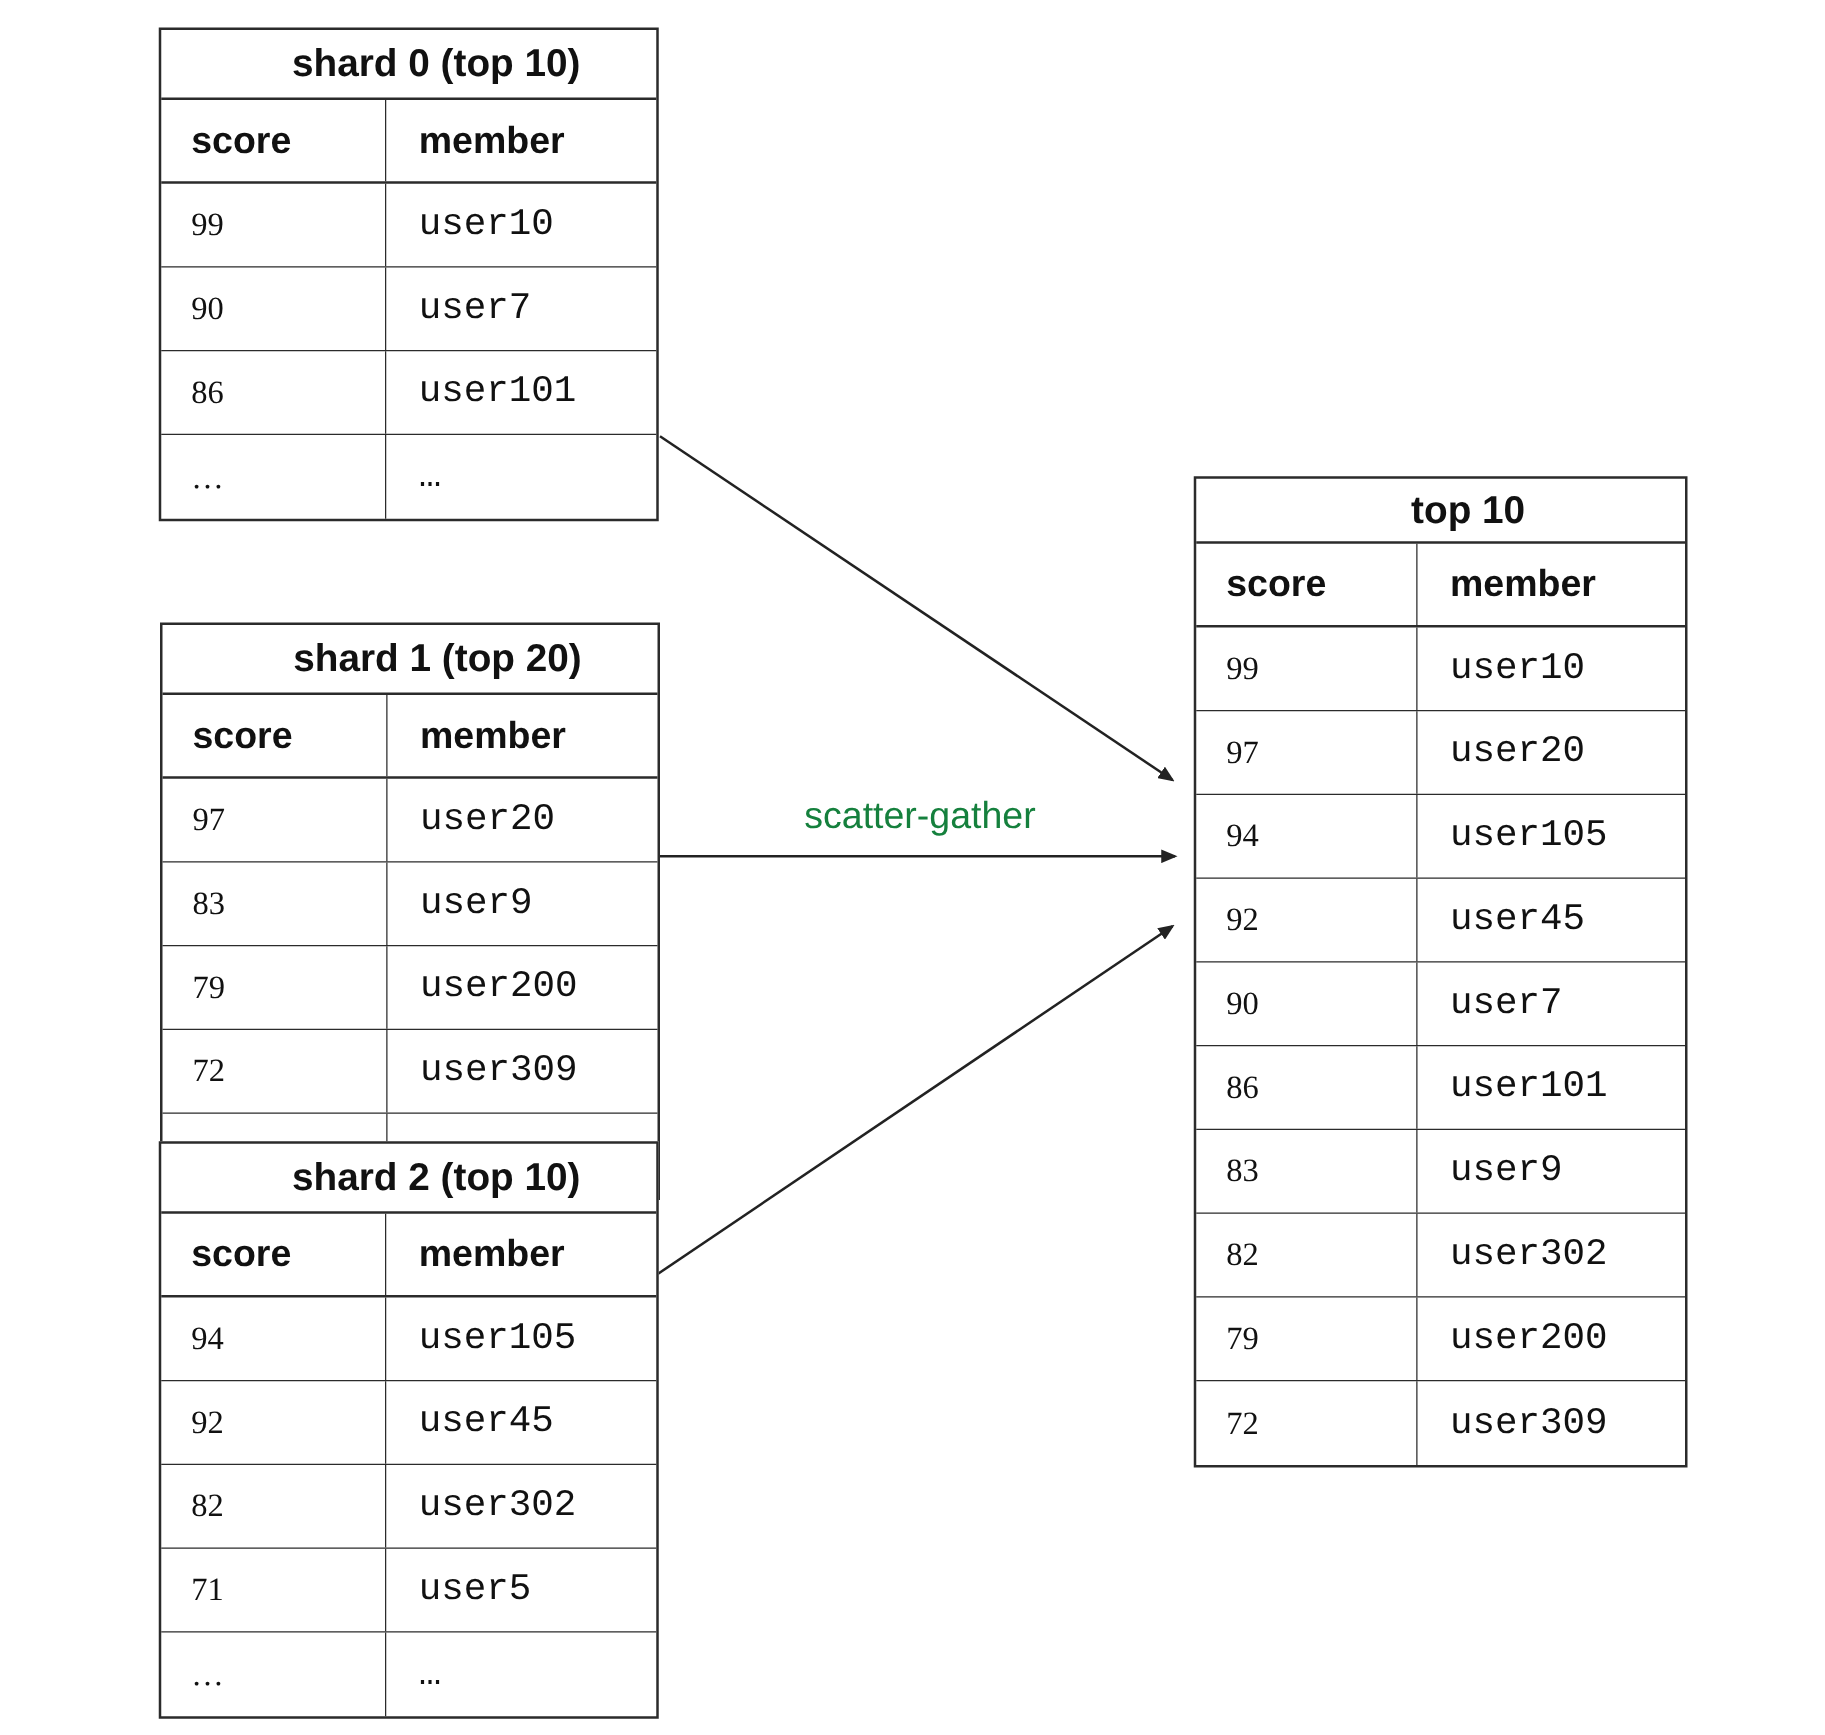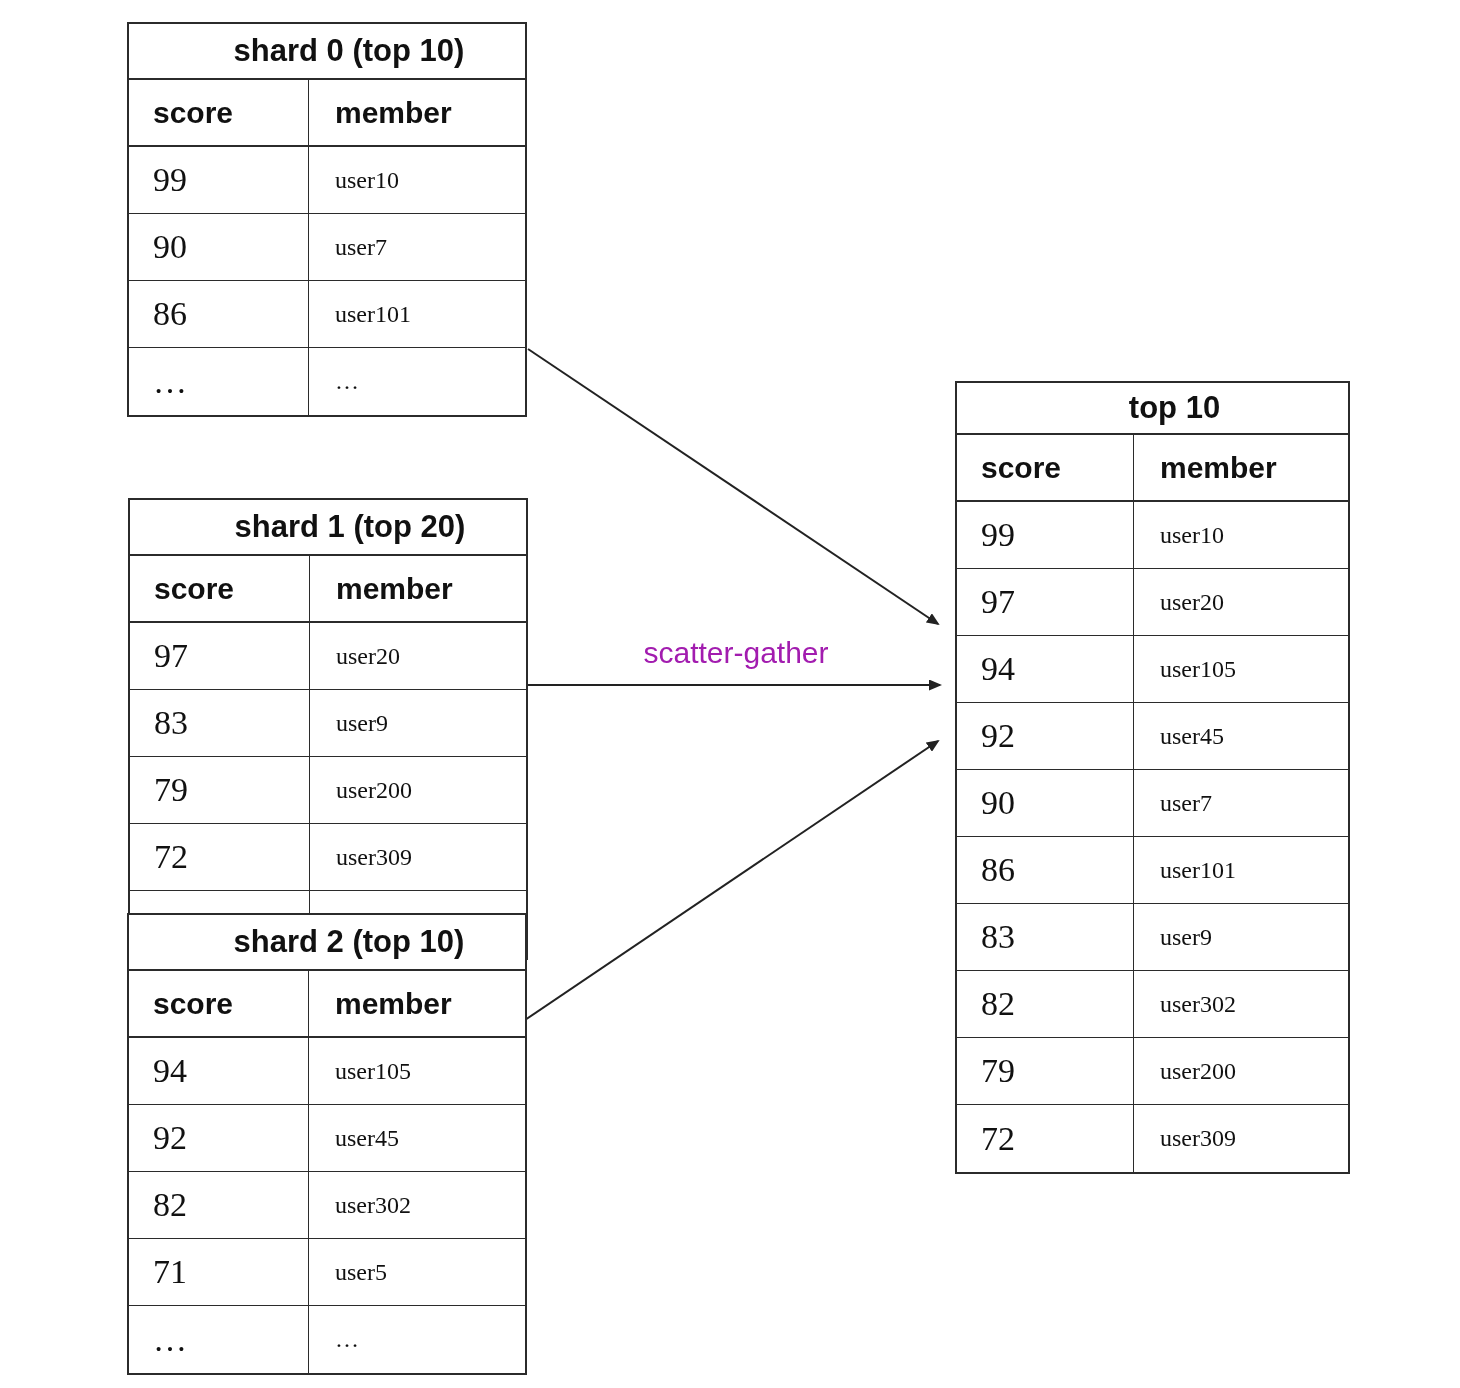--- a/index.html
+++ b/index.html
@@ -56,28 +56,28 @@
     align-items: center;
     overflow: hidden;
     white-space: nowrap;
   }
   .cell.score {
     width: 180px;
     flex: 0 0 auto;
     border-right: 1.5px solid #2b2b2b;
     padding-left: 24px;
     font-family: "Liberation Serif", serif;
-    font-size: 34px;
+    font-size: 26px;
   }
   .top10 .cell.score { width: 177px; }
   .cell.member {
     flex: 1 1 auto;
     padding-left: 26px;
-    font-family: Liberation Serif, serif;
-    font-size: 24px;
+    font-family: Liberation Mono, monospace;
+    font-size: 30px;
   }
   .thead .cell.score,
   .thead .cell.member {
     font-family: "Liberation Sans", sans-serif;
     font-size: 30px;
     font-weight: bold;
   }
   
   #table-shard0 { left: 127px; top: 22px;  width: 400px; }
   #table-shard1 { left: 128px; top: 498px; width: 400px; }
@@ -96,21 +96,21 @@
     pointer-events: none;
   }
   .arrow-label {
     position: absolute;
     left: 630px;
     top: 636px;
     width: 212px;
     text-align: center;
     font-family: "Liberation Sans", sans-serif;
     font-size: 30px;
-    color: #a21caf;
+    color: #15803d;
     background: #ffffff;
   }
 </style>
 </head>
 <body>
 
 <div class="canvas">
 
   <svg class="arrows-layer" width="1460" height="1388" viewBox="0 0 1460 1388" xmlns="http://www.w3.org/2000/svg">
     <defs>

